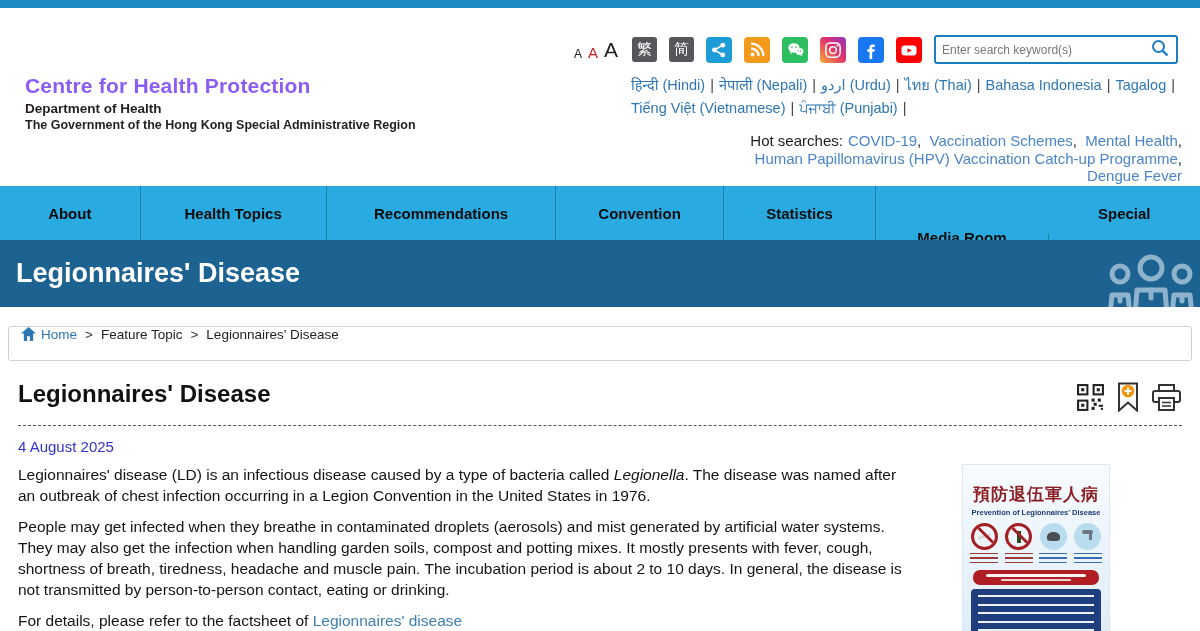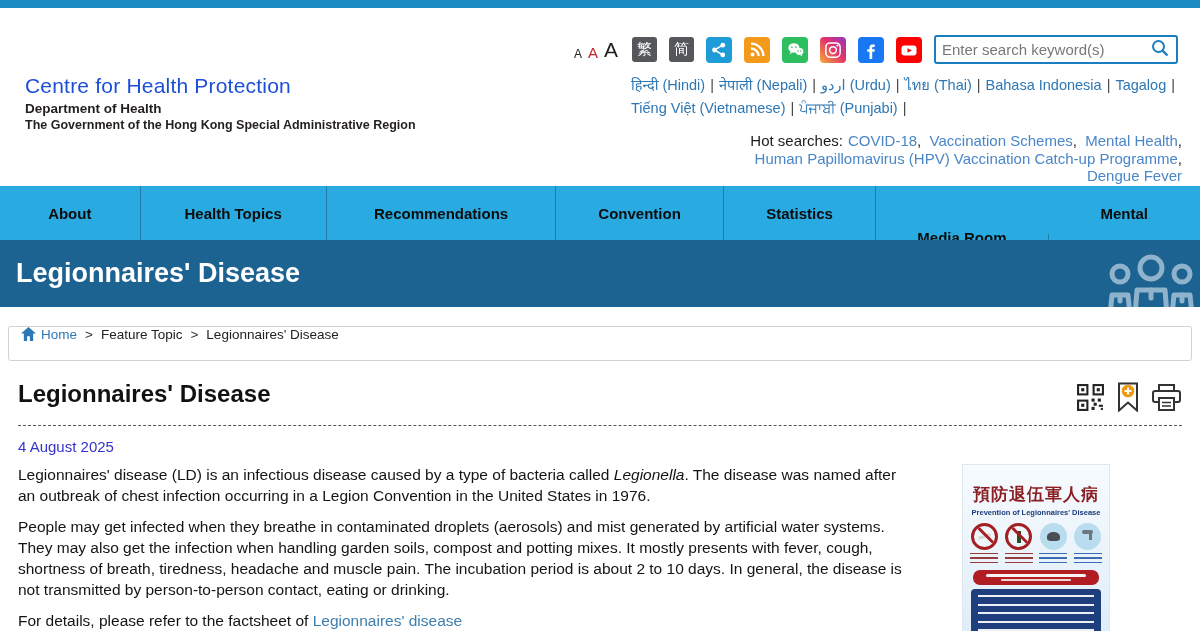--- a/index.html
+++ b/index.html
@@ -6,42 +6,42 @@
   html,body{width:1200px;height:631px;overflow:hidden}
   body{font-family:"Liberation Sans",sans-serif;background:#fff;position:relative;color:#141414}
   a{text-decoration:none;cursor:pointer}
 
   .top-strip{height:8px;background:#1d8bc3}
   .header{position:relative;height:178px;background:#fff}
 
   
   .brand{position:absolute;left:25px;top:52px;display:flex;gap:13px}
   .brand-text{padding-top:14px}
-  .org-name{font-size:21px;font-weight:400;color:#1d4ed8;letter-spacing:.2px}
+  .org-name{font-size:21px;font-weight:700;color:#8b5cf6;letter-spacing:.2px}
   .dept{font-size:13.5px;font-weight:700;color:#231f20;margin-top:3px}
   .gov{font-size:12.5px;font-weight:700;color:#231f20;margin-top:2px}
 
   
   .controls{position:absolute;top:27px;right:22px;display:flex;align-items:center;gap:12px}
   .font-sizes{display:flex;align-items:flex-end;gap:6px;margin-right:2px}
   .fs{color:#222;line-height:1;cursor:pointer}
   .fs-s{font-size:12px}
   .fs-m{font-size:15px;color:#c82128}
   .fs-l{font-size:21px}
   .cn-btn{width:25px;height:25px;background:#56575a;color:#fff;font-size:15px;display:flex;align-items:center;justify-content:center;border-radius:3px;cursor:pointer}
   .soc{width:26px;height:26px;border-radius:4px;display:flex;align-items:center;justify-content:center;cursor:pointer}
   .soc svg{display:block}
   .soc-share{background:#1e9cd7}
   .soc-rss{background:#f49a1a}
   .soc-wechat{background:#2dbe60}
   .soc-ig{background:linear-gradient(45deg,#f5a13d 5%,#e1306c 55%,#9b36b7 95%)}
   .soc-fb{background:#1877f2}
   .soc-yt{background:#f00}
   .search-box{width:244px;height:29px;border:2px solid #1a7dc0;border-radius:3px;display:flex;align-items:center;padding:0 6px;background:#fff}
-  .search-box input{border:none;outline:none;font-size:15px;color:#666;width:100%;font-family:"Liberation Sans",sans-serif}
+  .search-box input{border:none;outline:none;font-size:12px;color:#666;width:100%;font-family:"Liberation Sans",sans-serif}
   .search-box input::placeholder{color:#777}
 
   
   .langs{position:absolute;top:66px;right:20px;text-align:left;font-size:14.5px;line-height:23px}
   .lang-link{color:#2e77b5}
   .lang-sep{color:#444;margin:0 5px}
 
   
   .hot{position:absolute;top:124px;right:18px;text-align:right;font-size:15px;line-height:17.5px;max-width:470px}
   .hot-label{color:#1c1c1c;margin-right:5px}
@@ -180,34 +180,34 @@
       </span>
     </span>
   </div>
 
   <div class="langs">
     <div><a class="lang-link">हिन्दी (Hindi)</a><span class="lang-sep">|</span><a class="lang-link">नेपाली (Nepali)</a><span class="lang-sep">|</span><a class="lang-link">اردو (Urdu)</a><span class="lang-sep">|</span><a class="lang-link">ไทย (Thai)</a><span class="lang-sep">|</span><a class="lang-link">Bahasa Indonesia</a><span class="lang-sep">|</span><a class="lang-link">Tagalog</a><span class="lang-sep">|</span></div>
     <div><a class="lang-link">Tiếng Việt (Vietnamese)</a><span class="lang-sep">|</span><a class="lang-link">ਪੰਜਾਬੀ (Punjabi)</a><span class="lang-sep">|</span></div>
   </div>
 
   <div class="hot">
-    <div><span class="hot-label">Hot searches:</span><a class="hot-link">COVID-18</a><span class="hot-comma">,&nbsp; </span><a class="hot-link">Vaccination Schemes</a><span class="hot-comma">,&nbsp; </span><a class="hot-link">Mental Health</a><span class="hot-comma">,</span></div>
+    <div><span class="hot-label">Hot searches:</span><a class="hot-link">COVID-19</a><span class="hot-comma">,&nbsp; </span><a class="hot-link">Vaccination Schemes</a><span class="hot-comma">,&nbsp; </span><a class="hot-link">Mental Health</a><span class="hot-comma">,</span></div>
     <div><a class="hot-link">Human Papillomavirus (HPV) Vaccination Catch-up Programme</a><span class="hot-comma">,</span></div>
     <div><a class="hot-link">Dengue Fever</a></div>
   </div>
 </div>
 
 <div class="nav">
     <div class="nav-item" style="width: 142px;">About</div>
     <div class="nav-item" style="width: 188px;">Health Topics</div>
     <div class="nav-item" style="width: 232px;">Recommendations</div>
     <div class="nav-item" style="width: 169px;">Convention</div>
     <div class="nav-item" style="width: 154px;">Statistics</div>
     <div class="nav-item" style="width: 174px; margin-top: 48px;">Media Room</div>
-    <div class="nav-item" style="width: 153px;">Mental</div>
+    <div class="nav-item" style="width: 153px;">Special</div>
   </div>
 
 <div class="banner">
   <div class="banner-title">Legionnaires' Disease</div>
   <span class="banner-people">
     <svg width="86" height="62" viewBox="0 0 86 62" fill="none" stroke="#8fb3cd" stroke-width="5" stroke-linecap="round" stroke-linejoin="round">
       <circle cx="43" cy="15" r="11"></circle>
       <path d="M27 62 L29 37 H57 L59 62"></path>
       <path d="M43 37 V45"></path>
       <circle cx="12" cy="21" r="8"></circle>

